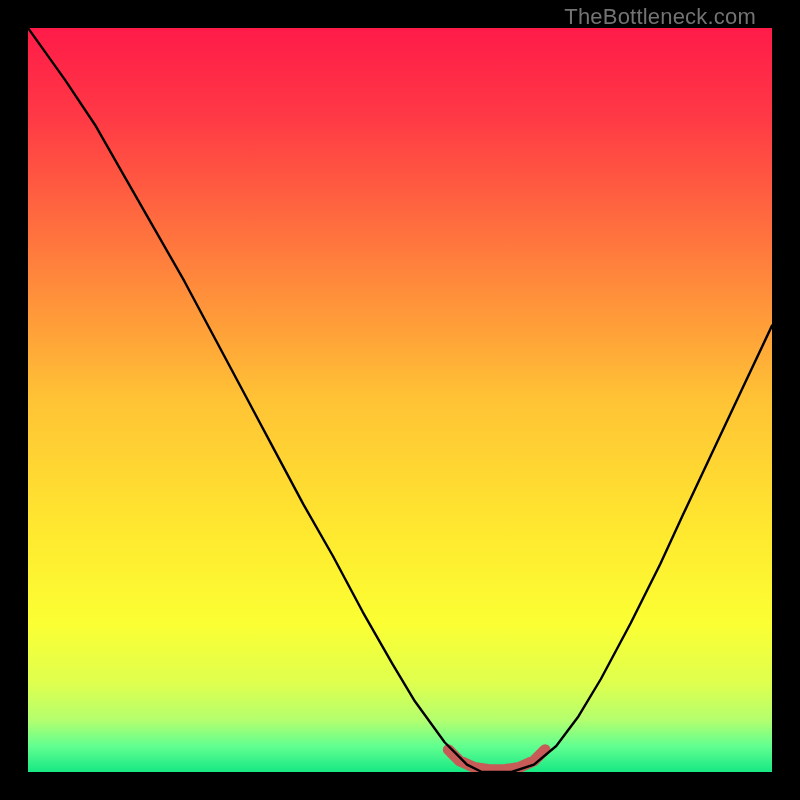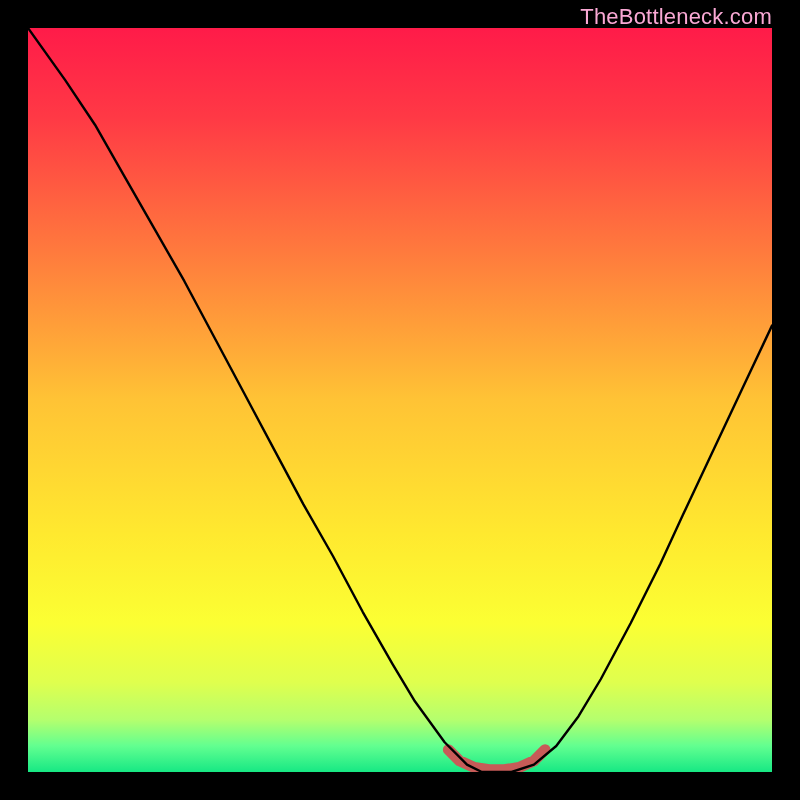--- a/index.html
+++ b/index.html
@@ -26,22 +26,22 @@
     height: 744px;
     overflow: hidden;
   }
   .gradient {
     position: absolute;
     inset: 0;
   }
   .watermark {
     position: absolute;
     top: 4px;
-    right: 28px;
-    color: #f9a8d4;
+    right: 44px;
+    color: #737373;
     font-size: 22px;
     letter-spacing: 0.2px;
     font-weight: 500;
     user-select: none;
   }
   svg.curve {
     position: absolute;
     inset: 0;
   }
 </style>

